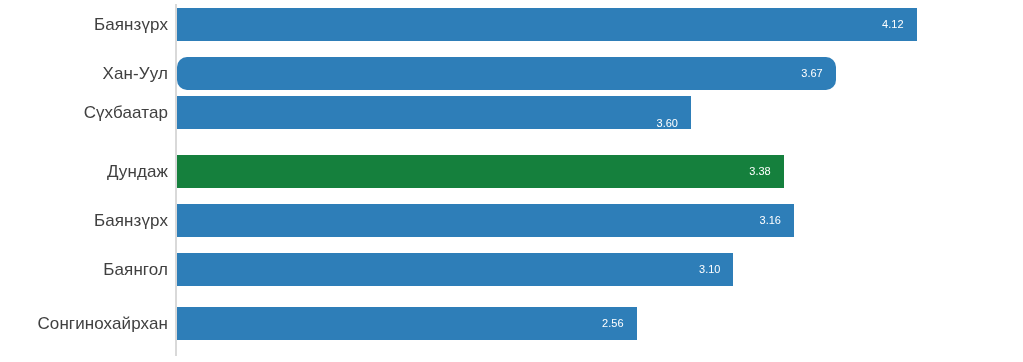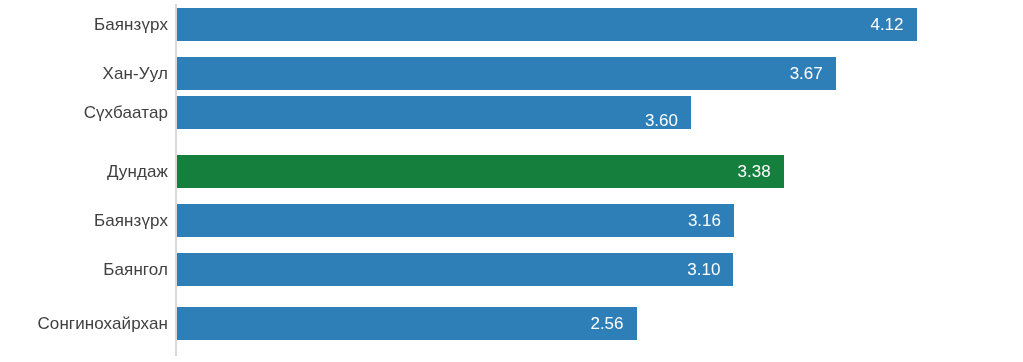--- a/index.html
+++ b/index.html
@@ -63,21 +63,21 @@
     left: 0;
     top: 8px;
     height: 33px;
     display: flex;
     align-items: center;
     justify-content: flex-end;
     box-sizing: border-box;
     padding-right: 13px;
   }
   .bar-value {
-    font-size: 17px;
+    font-size: 11px;
     color: #ffffff;
     line-height: 1;
     white-space: nowrap;
   }
 </style>
 </head>
 <body>
 
 <div id="chart-root" style="background: rgb(255, 255, 255);">
   <div class="plot-area">
@@ -88,21 +88,21 @@
       <div class="bar-track">
         <div class="bar" style="width: 739.54px; background: rgb(46, 126, 184);">
           <span class="bar-value" style="color: rgb(255, 255, 255);">4.12</span>
         </div>
       </div>
     </div>
 
     <div class="bar-row" style="top:49px;">
       <div class="cat-label" style="color: rgb(64, 64, 64);">Хан-Уул</div>
       <div class="bar-track">
-        <div class="bar" style="width: 658.765px; background: rgb(46, 126, 184);">
+        <div class="bar" style="width: 658.765px; background: rgb(46, 126, 184); border-radius: 10px;">
           <span class="bar-value" style="color: rgb(255, 255, 255);">3.67</span>
         </div>
       </div>
     </div>
 
     <div class="bar-row" style="top:88px;">
       <div class="cat-label" style="color: rgb(64, 64, 64);">Сүхбаатар</div>
       <div class="bar-track">
         <div class="bar" style="width: 514px; background: rgb(46, 126, 184); align-items: flex-end;">
           <span class="bar-value" style="color: rgb(255, 255, 255);">3.60</span>
@@ -115,21 +115,21 @@
       <div class="bar-track">
         <div class="bar" style="width: 606.71px; background: #15803d;">
           <span class="bar-value" style="color: rgb(255, 255, 255);">3.38</span>
         </div>
       </div>
     </div>
 
     <div class="bar-row" style="top:196px;">
       <div class="cat-label" style="color: rgb(64, 64, 64);">Баянзүрх</div>
       <div class="bar-track">
-        <div class="bar" style="width: 557px; background: rgb(46, 126, 184);">
+        <div class="bar" style="width: 617px; background: rgb(46, 126, 184);">
           <span class="bar-value" style="color: rgb(255, 255, 255);">3.16</span>
         </div>
       </div>
     </div>
 
     <div class="bar-row" style="top:245px;">
       <div class="cat-label" style="color: rgb(64, 64, 64);">Баянгол</div>
       <div class="bar-track">
         <div class="bar" style="width: 556.45px; background: rgb(46, 126, 184);">
           <span class="bar-value" style="color: rgb(255, 255, 255); margin-left: 48px;">3.10</span>

